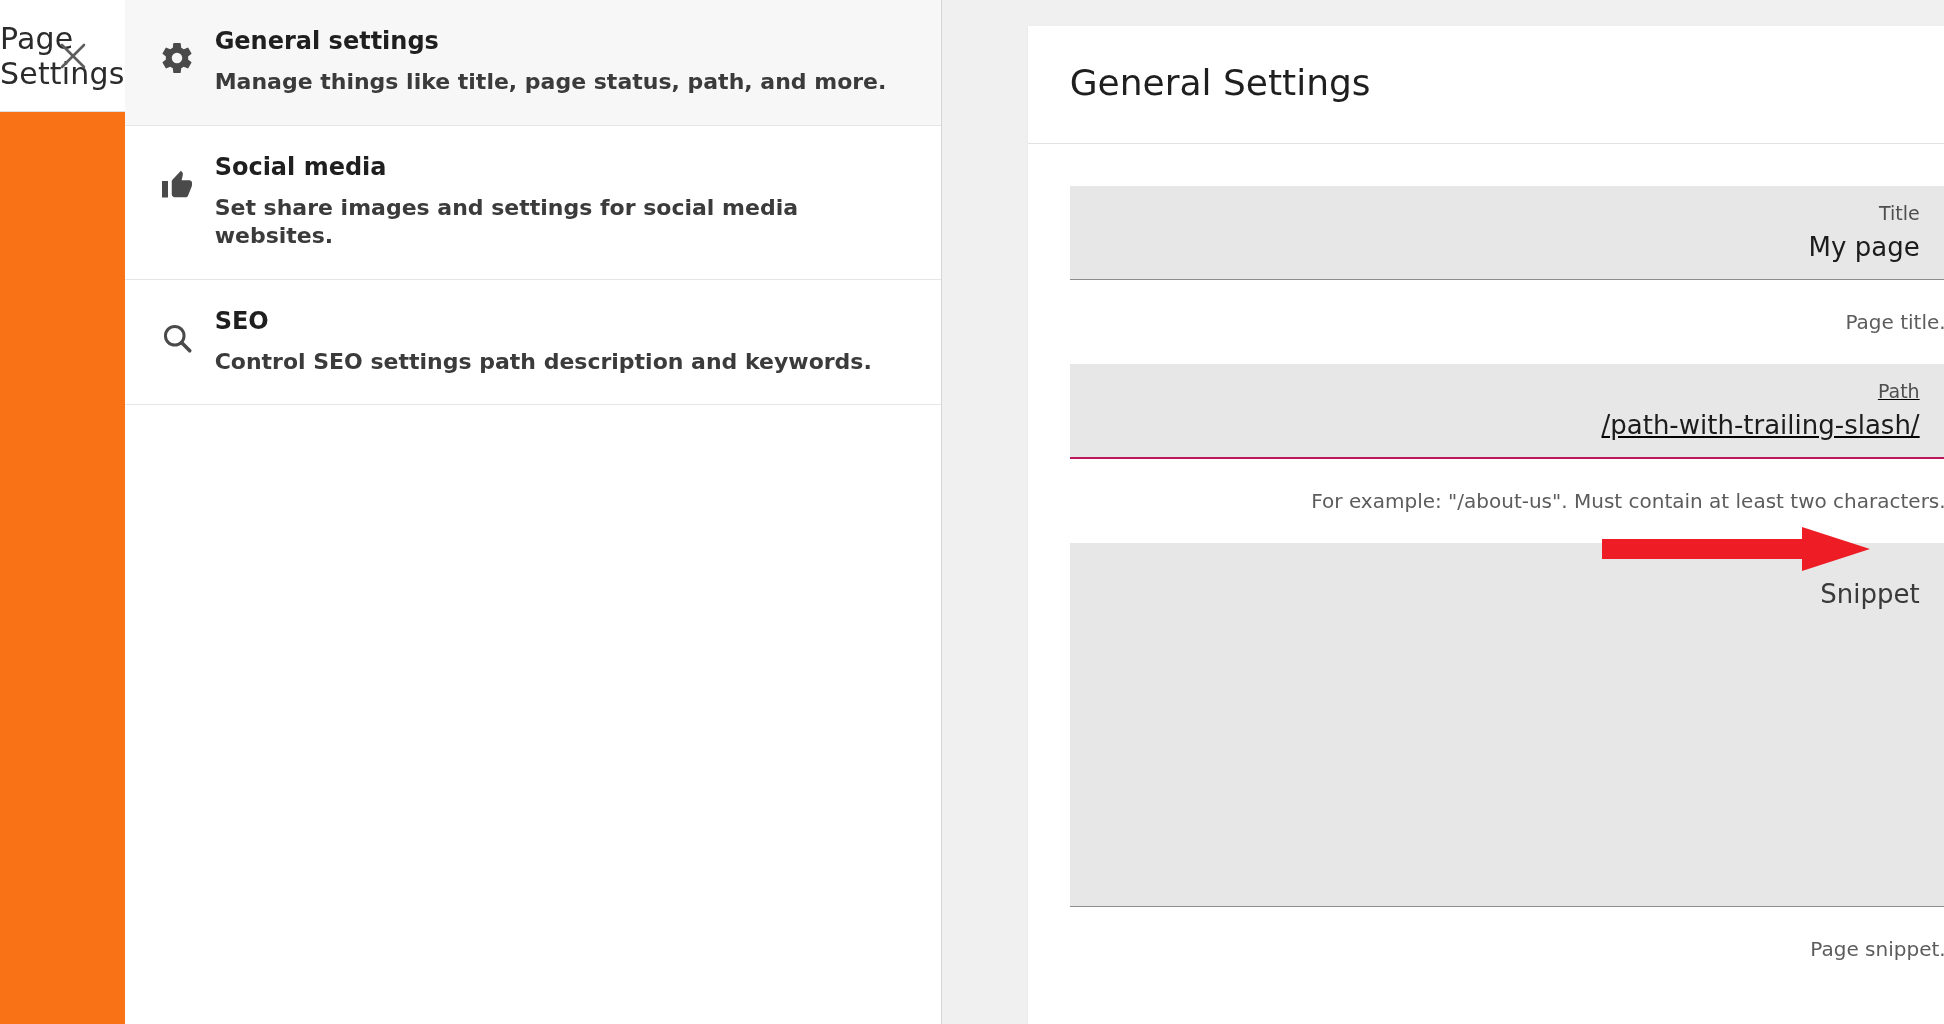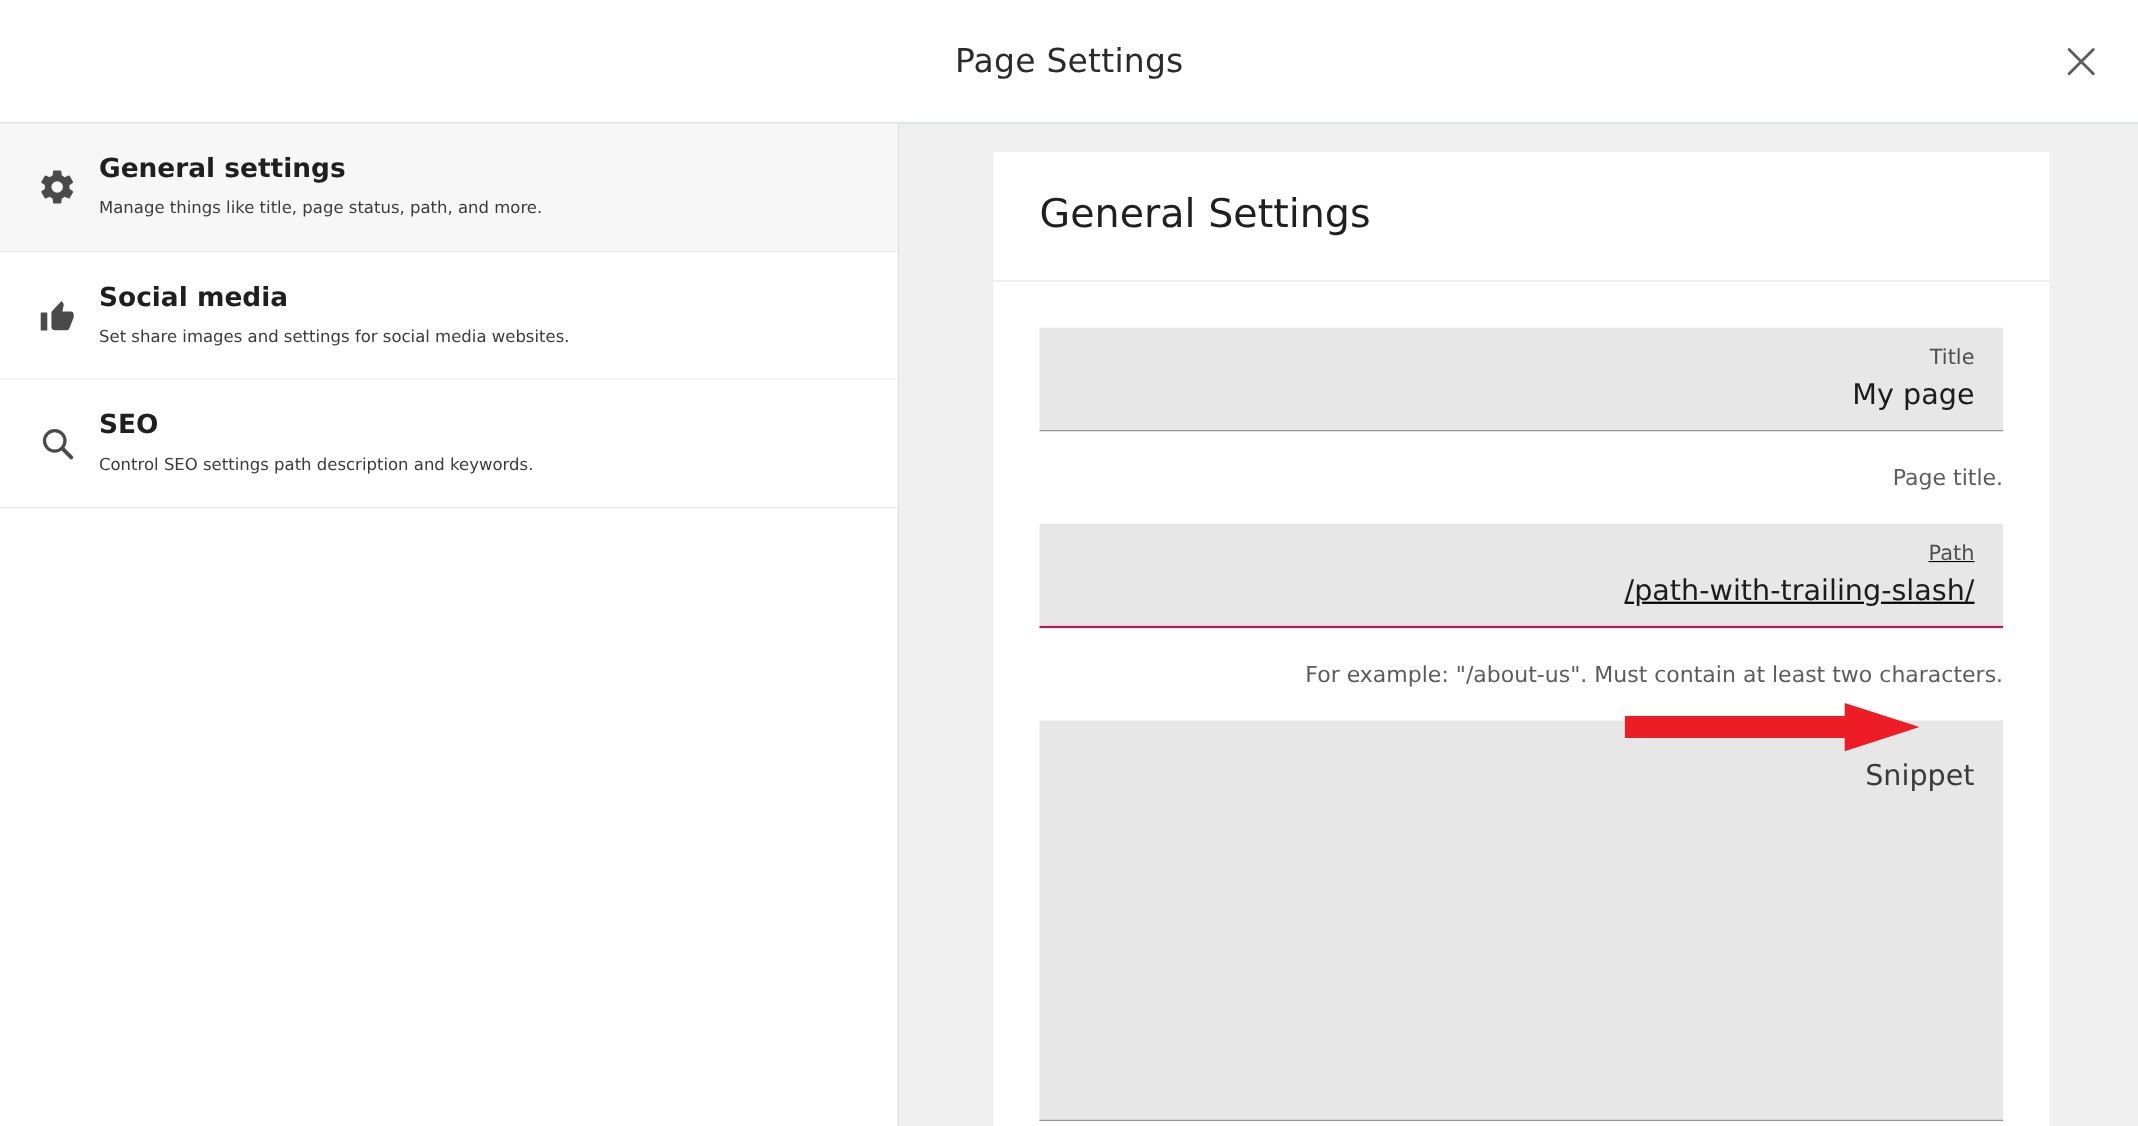--- a/index.html
+++ b/index.html
@@ -11,22 +11,22 @@
     background: #ffffff;
     font-family: "DejaVu Sans", "Liberation Sans", sans-serif;
     overflow: hidden;
   }
 
   .dialog {
     width: 1944px;
     height: 1024px;
     position: relative;
     display: flex;
-    flex-direction: column;
-    background: #14b8a6;
+    flex-direction: row;
+    background: #f97316;
   }
 
   
   .header {
     height: 112px;
     flex: 0 0 112px;
     position: relative;
     display: flex;
     align-items: center;
     justify-content: center;
@@ -91,24 +91,24 @@
   .nav-icon svg { display: block; }
   .nav-text { flex: 1 1 auto; padding-left: 10px; }
   .nav-title {
     font-size: 24px;
     font-weight: bold;
     color: #1f1f1f;
     line-height: 1.25;
     margin-bottom: 12px;
   }
   .nav-desc {
-    font-size: 15px;
+    font-size: 22px;
     color: #3b3b3b;
     line-height: 1.3;
-    font-weight: 400;
+    font-weight: 700;
   }
 
   
   .content {
     flex: 1 1 auto;
     background: #f0f0f0;
     padding: 26px 0 0 86px;
     position: relative;
     overflow: hidden;
   }

